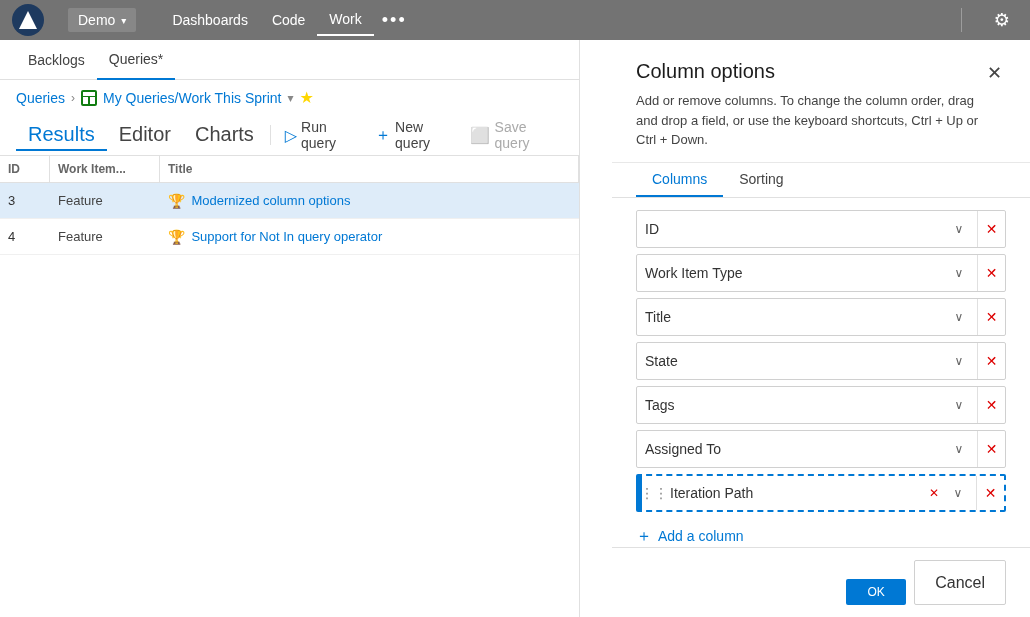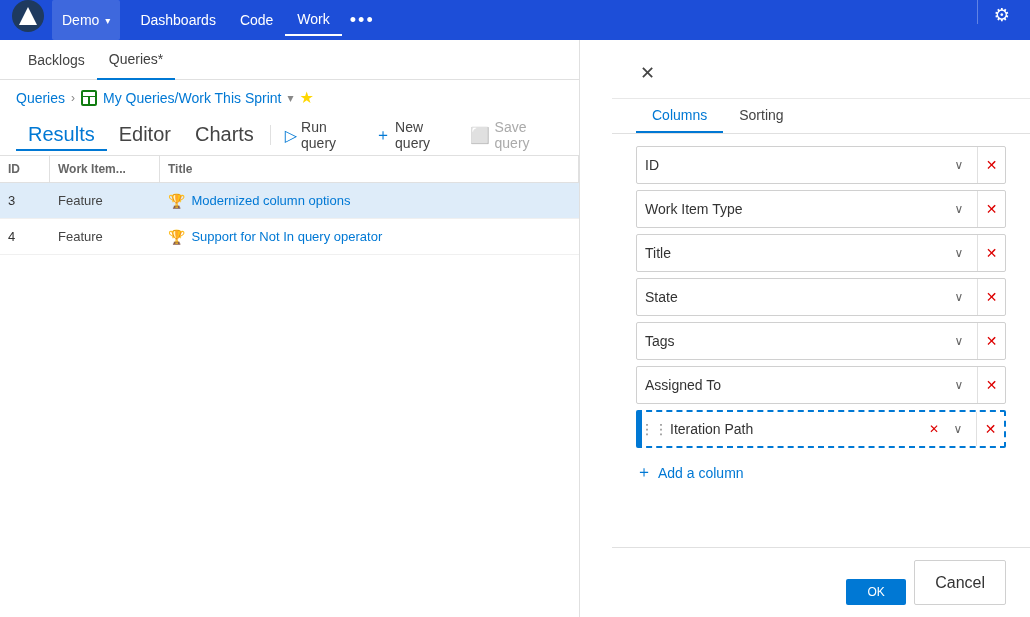--- a/index.html
+++ b/index.html
@@ -1,24 +1,25 @@
 <!DOCTYPE html>
 <html><head>
   <meta charset="utf-8">
   <style>
     * { box-sizing: border-box; margin: 0; padding: 0; }
     body { font-family: 'Segoe UI', sans-serif; font-size: 14px; background: #fff; width: 1030px; height: 617px; overflow: hidden; display: flex; flex-direction: column; }
 
     
     .top-nav {
       height: 40px;
-      background: #1d4ed8;
-      display: flex;
+      background: #737373;
+      display: flex;
+      align-items: center;
       padding: 0 12px;
-      gap: 0;
+      gap: 16px;
       flex-shrink: 0;
     }
     .nav-logo {
       width: 32px; height: 32px;
       background: #1e3a5f;
       border-radius: 50%;
       display: flex; align-items: center; justify-content: center;
       margin-right: 8px;
       flex-shrink: 0;
     }
@@ -397,20 +398,24 @@
           <span class="work-item-icon">🏆</span>
           <span>Support for Not In query operator</span>
         </div>
       </div>
     </div>
   </div>
 
   <div class="right-panel">
 
     <div class="panel-header">
+      <div>
+        <div class="panel-title">Column options</div>
+        <div class="panel-description">Add or remove columns. To change the column order, drag and drop a field, or use the keyboard shortcuts, Ctrl + Up or Ctrl + Down.</div>
+      </div>
       <div class="panel-close">✕</div>
     </div>
 
     <div class="panel-tabs">
       <div class="panel-tab active">Columns</div>
       <div class="panel-tab">Sorting</div>
     </div>
 
     <div class="columns-list">
 

